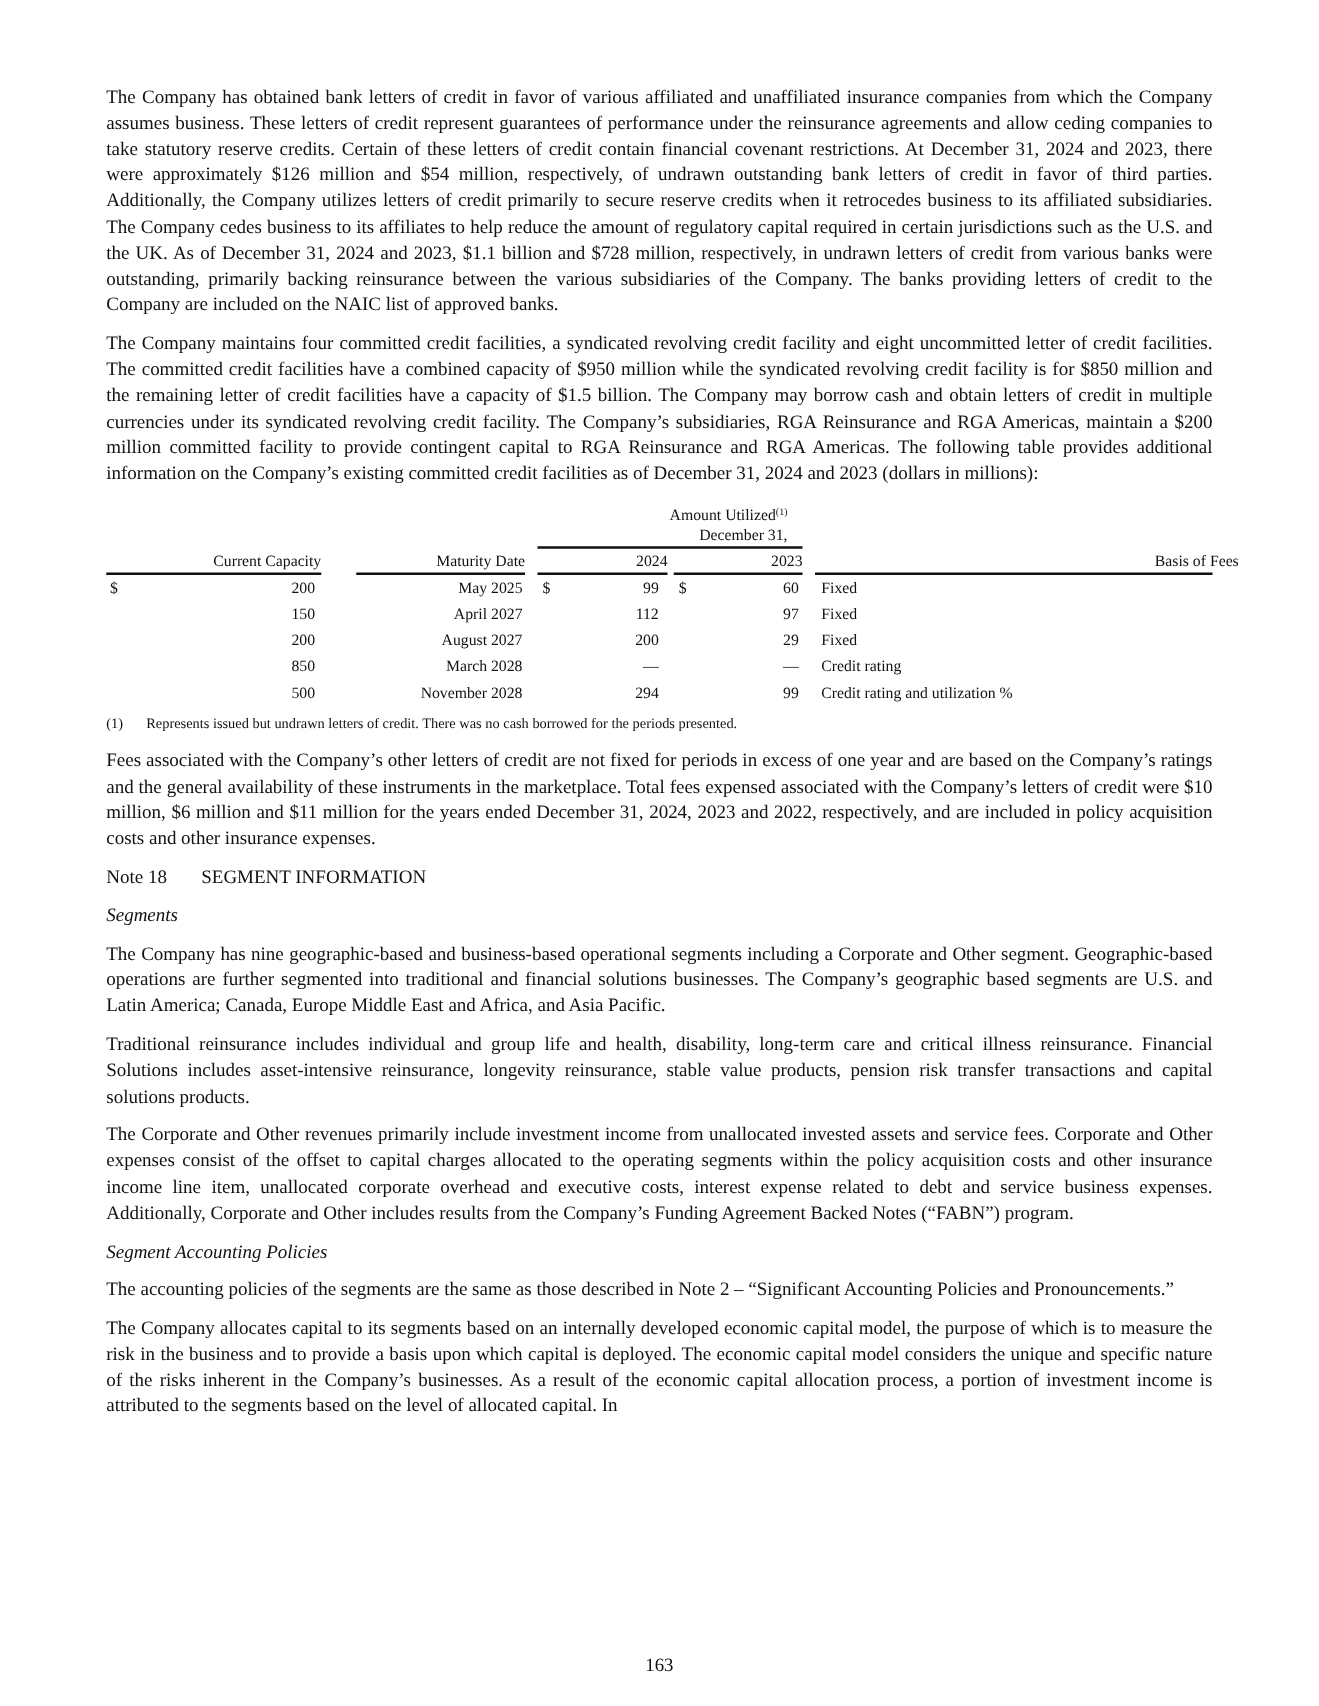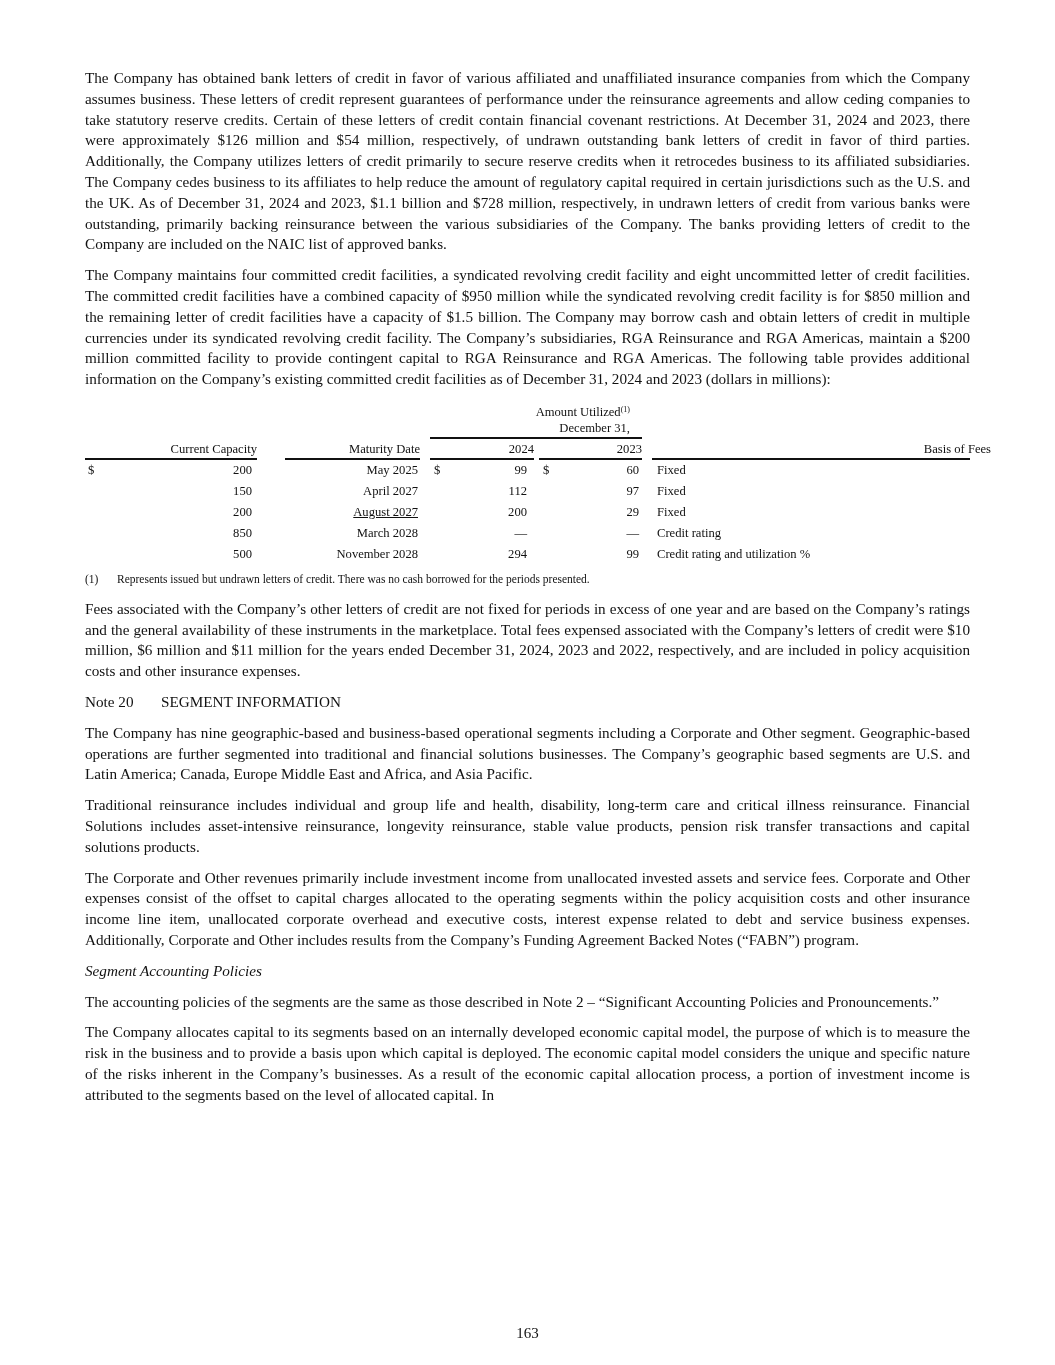--- a/index.html
+++ b/index.html
@@ -66,21 +66,21 @@
     </div>
     <div class="row" style="top:79px;">
       <span class="r" style="left:80px; width:87px;">150</span>
       <span class="r" style="left:200px; width:133px;">April 2027</span>
       <span class="r" style="left:380px; width:62px;">112</span>
       <span class="r" style="left:490px; width:64px;">97</span>
       <span style="left:572px;">Fixed</span>
     </div>
     <div class="row" style="top:100px;">
       <span class="r" style="left:80px; width:87px;">200</span>
-      <span class="r" style="left:200px; width:133px;text-decoration:underline;">August 2027</span>
+      <span class="r" style="left:200px; width:133px;">August 2027</span>
       <span class="r" style="left:380px; width:62px;">200</span>
       <span class="r" style="left:490px; width:64px;">29</span>
       <span style="left:572px;">Fixed</span>
     </div>
     <div class="row" style="top:121px;">
       <span class="r" style="left:80px; width:87px;">850</span>
       <span class="r" style="left:200px; width:133px;">March 2028</span>
       <span class="r" style="left:380px; width:62px;">—</span>
       <span class="r" style="left:490px; width:64px;">—</span>
       <span style="left:572px;">Credit rating</span>
@@ -94,23 +94,24 @@
     </div>
   </div>
 
   <p class="footnote">
     <span class="fn-num">(1)</span><span>Represents issued but undrawn letters of credit. There was no cash borrowed for the periods presented.</span>
   </p>
 
   <p>Fees associated with the Company’s other letters of credit are not fixed for periods in excess of one year and are based on the Company’s ratings and the general availability of these instruments in the marketplace. Total fees expensed associated with the Company’s letters of credit were $10 million, $6 million and $11 million for the years ended December 31, 2024, 2023 and 2022, respectively, and are included in policy acquisition costs and other insurance expenses.</p>
 
   <p class="note">
-    <span class="num">Note 20</span><span>SEGMENT INFORMATION</span>
+    <span class="num">Note 18</span><span>SEGMENT INFORMATION</span>
   </p>
 
+  <p class="italic">Segments</p>
   <p>The Company has nine geographic-based and business-based operational segments including a Corporate and Other segment. Geographic-based operations are further segmented into traditional and financial solutions businesses. The Company’s geographic based segments are U.S. and Latin America; Canada, Europe Middle East and Africa, and Asia Pacific.</p>
   <p>Traditional reinsurance includes individual and group life and health, disability, long-term care and critical illness reinsurance. Financial Solutions includes asset-intensive reinsurance, longevity reinsurance, stable value products, pension risk transfer transactions and capital solutions products.</p>
   <p>The Corporate and Other revenues primarily include investment income from unallocated invested assets and service fees. Corporate and Other expenses consist of the offset to capital charges allocated to the operating segments within the policy acquisition costs and other insurance income line item, unallocated corporate overhead and executive costs, interest expense related to debt and service business expenses. Additionally, Corporate and Other includes results from the Company’s Funding Agreement Backed Notes (“FABN”) program.</p>
 
   <p class="italic">Segment Accounting Policies</p>
   <p>The accounting policies of the segments are the same as those described in Note 2 – “Significant Accounting Policies and Pronouncements.”</p>
   <p>The Company allocates capital to its segments based on an internally developed economic capital model, the purpose of which is to measure the risk in the business and to provide a basis upon which capital is deployed. The economic capital model considers the unique and specific nature of the risks inherent in the Company’s businesses. As a result of the economic capital allocation process, a portion of investment income is attributed to the segments based on the level of allocated capital. In</p>
 </div>
 
 <div class="page-num">163</div>

